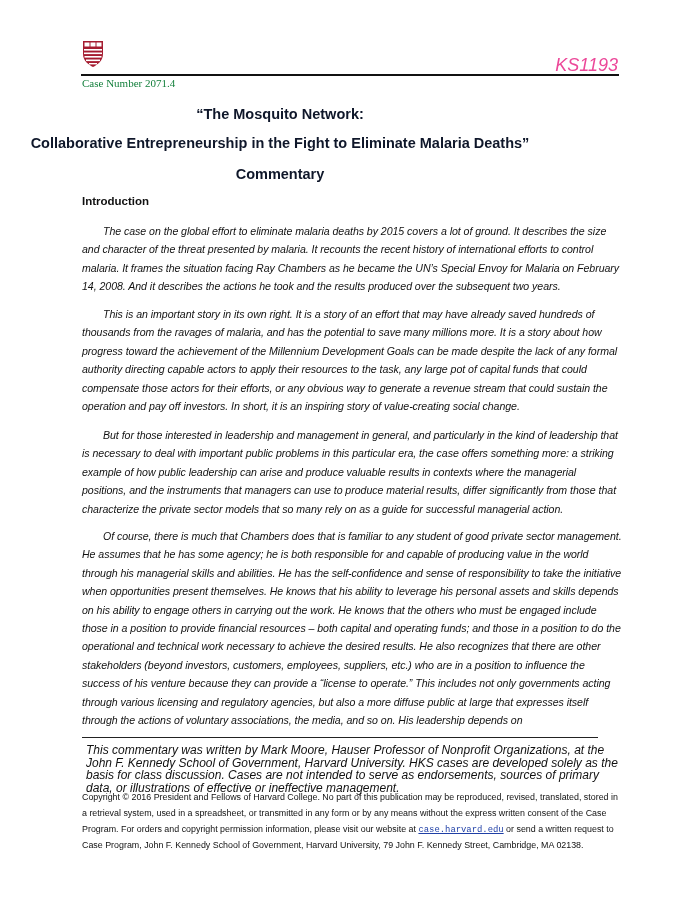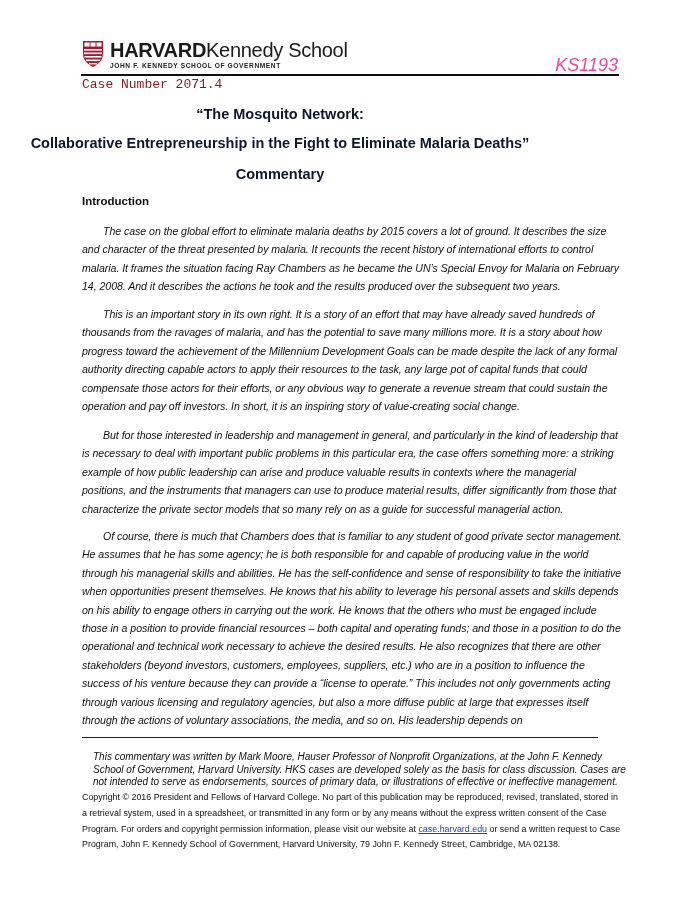--- a/index.html
+++ b/index.html
@@ -6,57 +6,53 @@
   body { width: 700px; height: 906px; position: relative; overflow: hidden; color: #111; }
   .page { position: absolute; left: 0; top: 0; width: 700px; height: 906px; }
   .logo { position: absolute; left: 82px; top: 39px; display: flex; align-items: flex-start; }
   .shield { width: 22px; height: 28px; margin-right: 6px; margin-top: 1px; }
   .logo-text { display: flex; flex-direction: column; }
   .logo-main { font-family: "Liberation Sans", sans-serif; font-size: 20px; line-height: 22px; color: #1a1a1a; letter-spacing: -0.3px; }
   .logo-main b { font-weight: bold; }
   .logo-sub { font-family: "Liberation Sans", sans-serif; font-size: 6.6px; font-weight: bold; letter-spacing: 0.6px; color: #222; margin-top: 1px; }
   .case-code { position: absolute; right: 82px; top: 55px; font-family: "Liberation Sans", sans-serif; font-size: 18px; color: #ec4899; font-style: italic; }
   .header-rule { position: absolute; left: 81px; top: 74px; width: 538px; height: 2px; background: #111; }
-  .case-number { position: absolute; left: 82px; top: 77px; font-family: Liberation Mono, monospace; font-size: 13px; color: #7f1d1d; }
+  .case-number { position: absolute; left: 82px; top: 77px; font-family: Liberation Serif, serif; font-size: 11px; color: #15803d; }
   .title { position: absolute; left: 0; width: 560px; text-align: center; font-family: "Liberation Sans", sans-serif; font-weight: bold; font-size: 14.5px; color: #0f172a; }
   .t1 { top: 106px; }
   .t2 { top: 135px; }
   .t3 { top: 166px; }
   .section-head { position: absolute; left: 82px; top: 195px; font-family: "Liberation Sans", sans-serif; font-weight: bold; font-size: 11.5px; color: #111; text-align: right; }
   .body-text { position: absolute; left: 82px; width: 540px; font-family: "Liberation Sans", sans-serif; font-size: 10.6px; line-height: 18.4px; color: #111; text-indent: 21px; margin: 0; letter-spacing: -0.05px; font-style: italic; }
   .p1 { top: 222px; }
   .p2 { top: 305px; }
   .p3 { top: 426px; }
   .p4 { top: 527px; }
   .footer-rule { position: absolute; left: 82px; top: 737px; width: 516px; height: 1px; background: #222; }
-  .footnote { position: absolute; left: 82px; top: 740px; width: 540px; font-family: "Liberation Sans", sans-serif; font-style: italic; font-size: 10px; line-height: 12.5px; color: #111; margin: 11px; }
+  .footnote { position: absolute; left: 82px; top: 740px; width: 540px; font-family: "Liberation Sans", sans-serif; font-style: italic; font-size: 12px; line-height: 12.5px; color: #111; margin: 4px; }
   .copyright { position: absolute; left: 82px; top: 790px; width: 540px; font-family: "Liberation Sans", sans-serif; font-size: 8.9px; line-height: 15.8px; color: #111; margin: 0; }
-  .link { color: #1f3fa6; text-decoration: underline; }
+  .link { color: #1f3fa6; text-decoration: underline; font-family: Liberation Mono, monospace; }
 </style>
 </head>
 <body>
 
 <div class="page">
 
   <div class="logo">
     <svg class="shield" viewBox="0 0 22 28">
       <path d="M1 1 H21 V14 C21 21 15 25 11 27 C7 25 1 21 1 14 Z" fill="#a51c30"></path>
       <rect x="2.5" y="2.5" width="5" height="4" fill="#fff"></rect>
       <rect x="8.5" y="2.5" width="5" height="4" fill="#fff"></rect>
       <rect x="14.5" y="2.5" width="5" height="4" fill="#fff"></rect>
       <rect x="2" y="9" width="18" height="1.6" fill="#fff"></rect>
       <rect x="2" y="12.5" width="18" height="1.6" fill="#fff"></rect>
       <rect x="2.5" y="16" width="17" height="1.6" fill="#fff"></rect>
       <rect x="4" y="19.5" width="14" height="1.6" fill="#fff"></rect>
       <rect x="7" y="23" width="8" height="1.4" fill="#fff"></rect>
     </svg>
-    <div class="logo-text">
-      <div class="logo-main"><b>HARVARD</b><span>Kennedy School</span></div>
-      <div class="logo-sub">JOHN F. KENNEDY SCHOOL OF GOVERNMENT</div>
-    </div>
   </div>
 
   <div class="case-code">KS1193</div>
   <div class="header-rule"></div>
   <div class="case-number">Case Number 2071.4</div>
 
   <div class="title t1">“The Mosquito Network:</div>
   <div class="title t3">Commentary</div>
   <div class="title t2">Collaborative Entrepreneurship in the Fight to Eliminate Malaria Deaths”</div>
 

